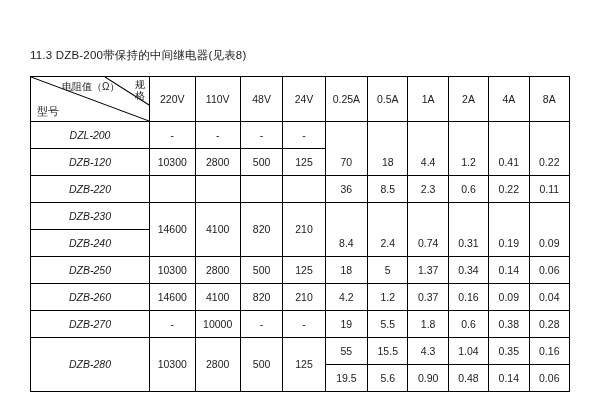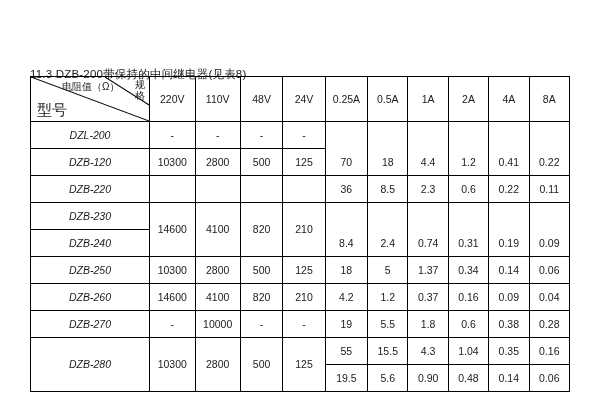--- a/index.html
+++ b/index.html
@@ -18,21 +18,20 @@
     background: #ffffff;
   }
   .heading {
     position: absolute;
     left: 30px;
     top: 48px;
     font-size: 11.5px;
     color: #1a1a1a;
     white-space: nowrap;
     letter-spacing: 0.2px;
-    margin-top: 19px;
   }
   table.spec {
     position: absolute;
     left: 30px;
     top: 76px;
     border-collapse: collapse;
     table-layout: fixed;
     width: 540px;
     font-size: 10.5px;
     color: #1a1a1a;
@@ -72,21 +71,21 @@
     top: 3px;
     font-size: 10px;
     white-space: nowrap;
     line-height: 1.05;
     text-align: center;
   }
   .corner .lbl-model {
     position: absolute;
     left: 6px;
     bottom: 3px;
-    font-size: 15px;
+    font-size: 11px;
     white-space: nowrap;
   }
   .model-cell {
     text-align: center;
     font-style: italic;
   }
   .nb-top { border-top: none !important; }
   .nb-bot { border-bottom: none !important; }
 </style>
 </head>

